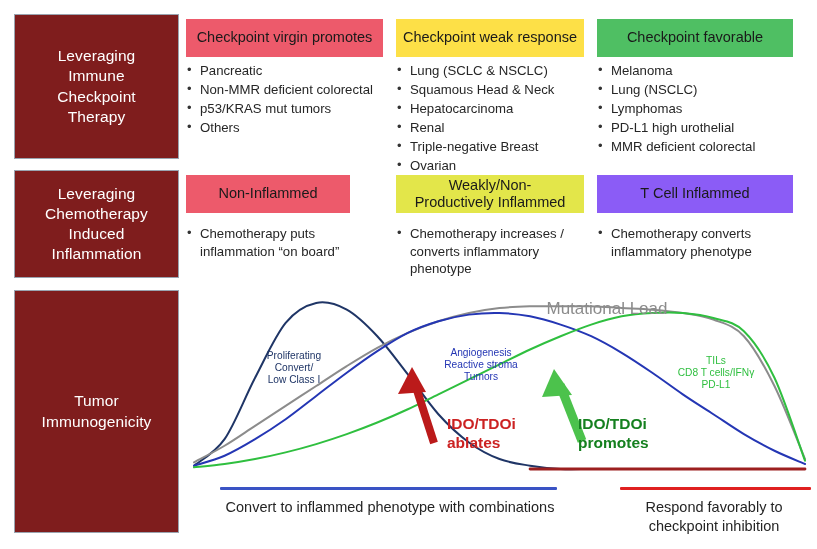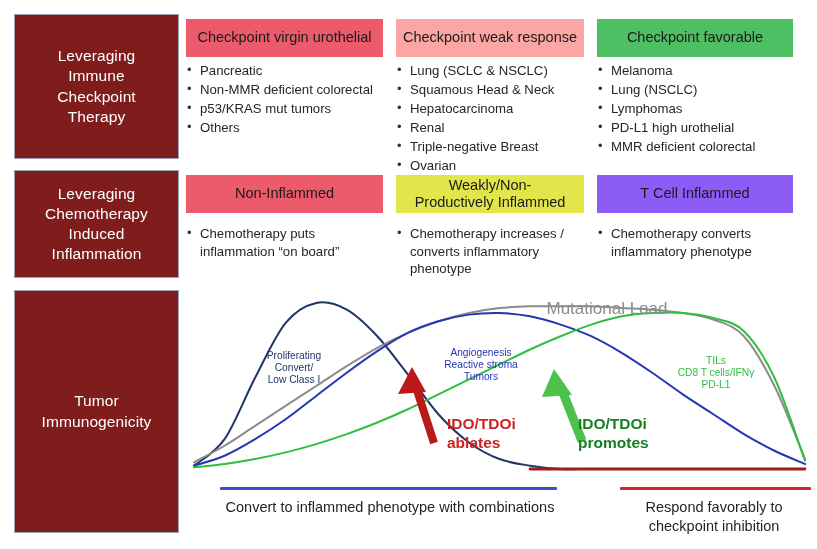--- a/index.html
+++ b/index.html
@@ -82,21 +82,21 @@
 
   
   #cat-head-r1c1 { left: 186px; top: 19px; width: 197px; height: 38px; background: #ed5a6b; }
   #cat-head-r1c2 { left: 396px; top: 19px; width: 188px; height: 38px; background: #e3e64a; }
   #cat-head-r1c3 { left: 597px; top: 19px; width: 196px; height: 38px; background: #4fbf63; }
   #cat-body-r1c1 { left: 186px; top: 62px; width: 200px; }
   #cat-body-r1c2 { left: 396px; top: 62px; width: 195px; }
   #cat-body-r1c3 { left: 597px; top: 62px; width: 205px; }
 
   
-  #cat-head-r2c1 { left: 186px; top: 175px; width: 197px; height: 38px; background: #ed5a6b; }
+  #cat-head-r2c1 { left: 186px; top: 175px; width: 164px; height: 38px; background: #ed5a6b; }
   #cat-head-r2c2 { left: 396px; top: 175px; width: 188px; height: 38px; background: #e3e64a; }
   #cat-head-r2c3 { left: 597px; top: 175px; width: 196px; height: 38px; background: #4fbf63; }
   #cat-body-r2c1 { left: 186px; top: 225px; width: 200px; }
   #cat-body-r2c2 { left: 396px; top: 225px; width: 195px; }
   #cat-body-r2c3 { left: 597px; top: 225px; width: 205px; }
 
   
   #chart-area {
     position: absolute;
     left: 186px;
@@ -165,32 +165,32 @@
 <div class="slide">
 
   <div class="row-label" id="row-label-1">
     <span style="white-space: pre-line;">Leveraging
 Immune
 Checkpoint
 Therapy</span>
   </div>
 
   <div class="cat-head" id="cat-head-r1c1" style="background: rgb(237, 90, 107);">
-    <span>Checkpoint virgin urothelial</span>
+    <span>Checkpoint virgin promotes</span>
   </div>
   <div class="cat-body" id="cat-body-r1c1">
     <ul>
       <li>Pancreatic</li>
       <li>Non-MMR deficient colorectal</li>
       <li>p53/KRAS mut tumors</li>
       <li>Others</li>
     </ul>
   </div>
 
-  <div class="cat-head" id="cat-head-r1c2" style="background: #fca5a5;">
+  <div class="cat-head" id="cat-head-r1c2" style="background: #fde047;">
     <span>Checkpoint weak response</span>
   </div>
   <div class="cat-body" id="cat-body-r1c2">
     <ul>
       <li>Lung (SCLC &amp; NSCLC)</li>
       <li>Squamous Head &amp; Neck</li>
       <li>Hepatocarcinoma</li>
       <li>Renal</li>
       <li>Triple-negative Breast</li>
       <li>Ovarian</li>

